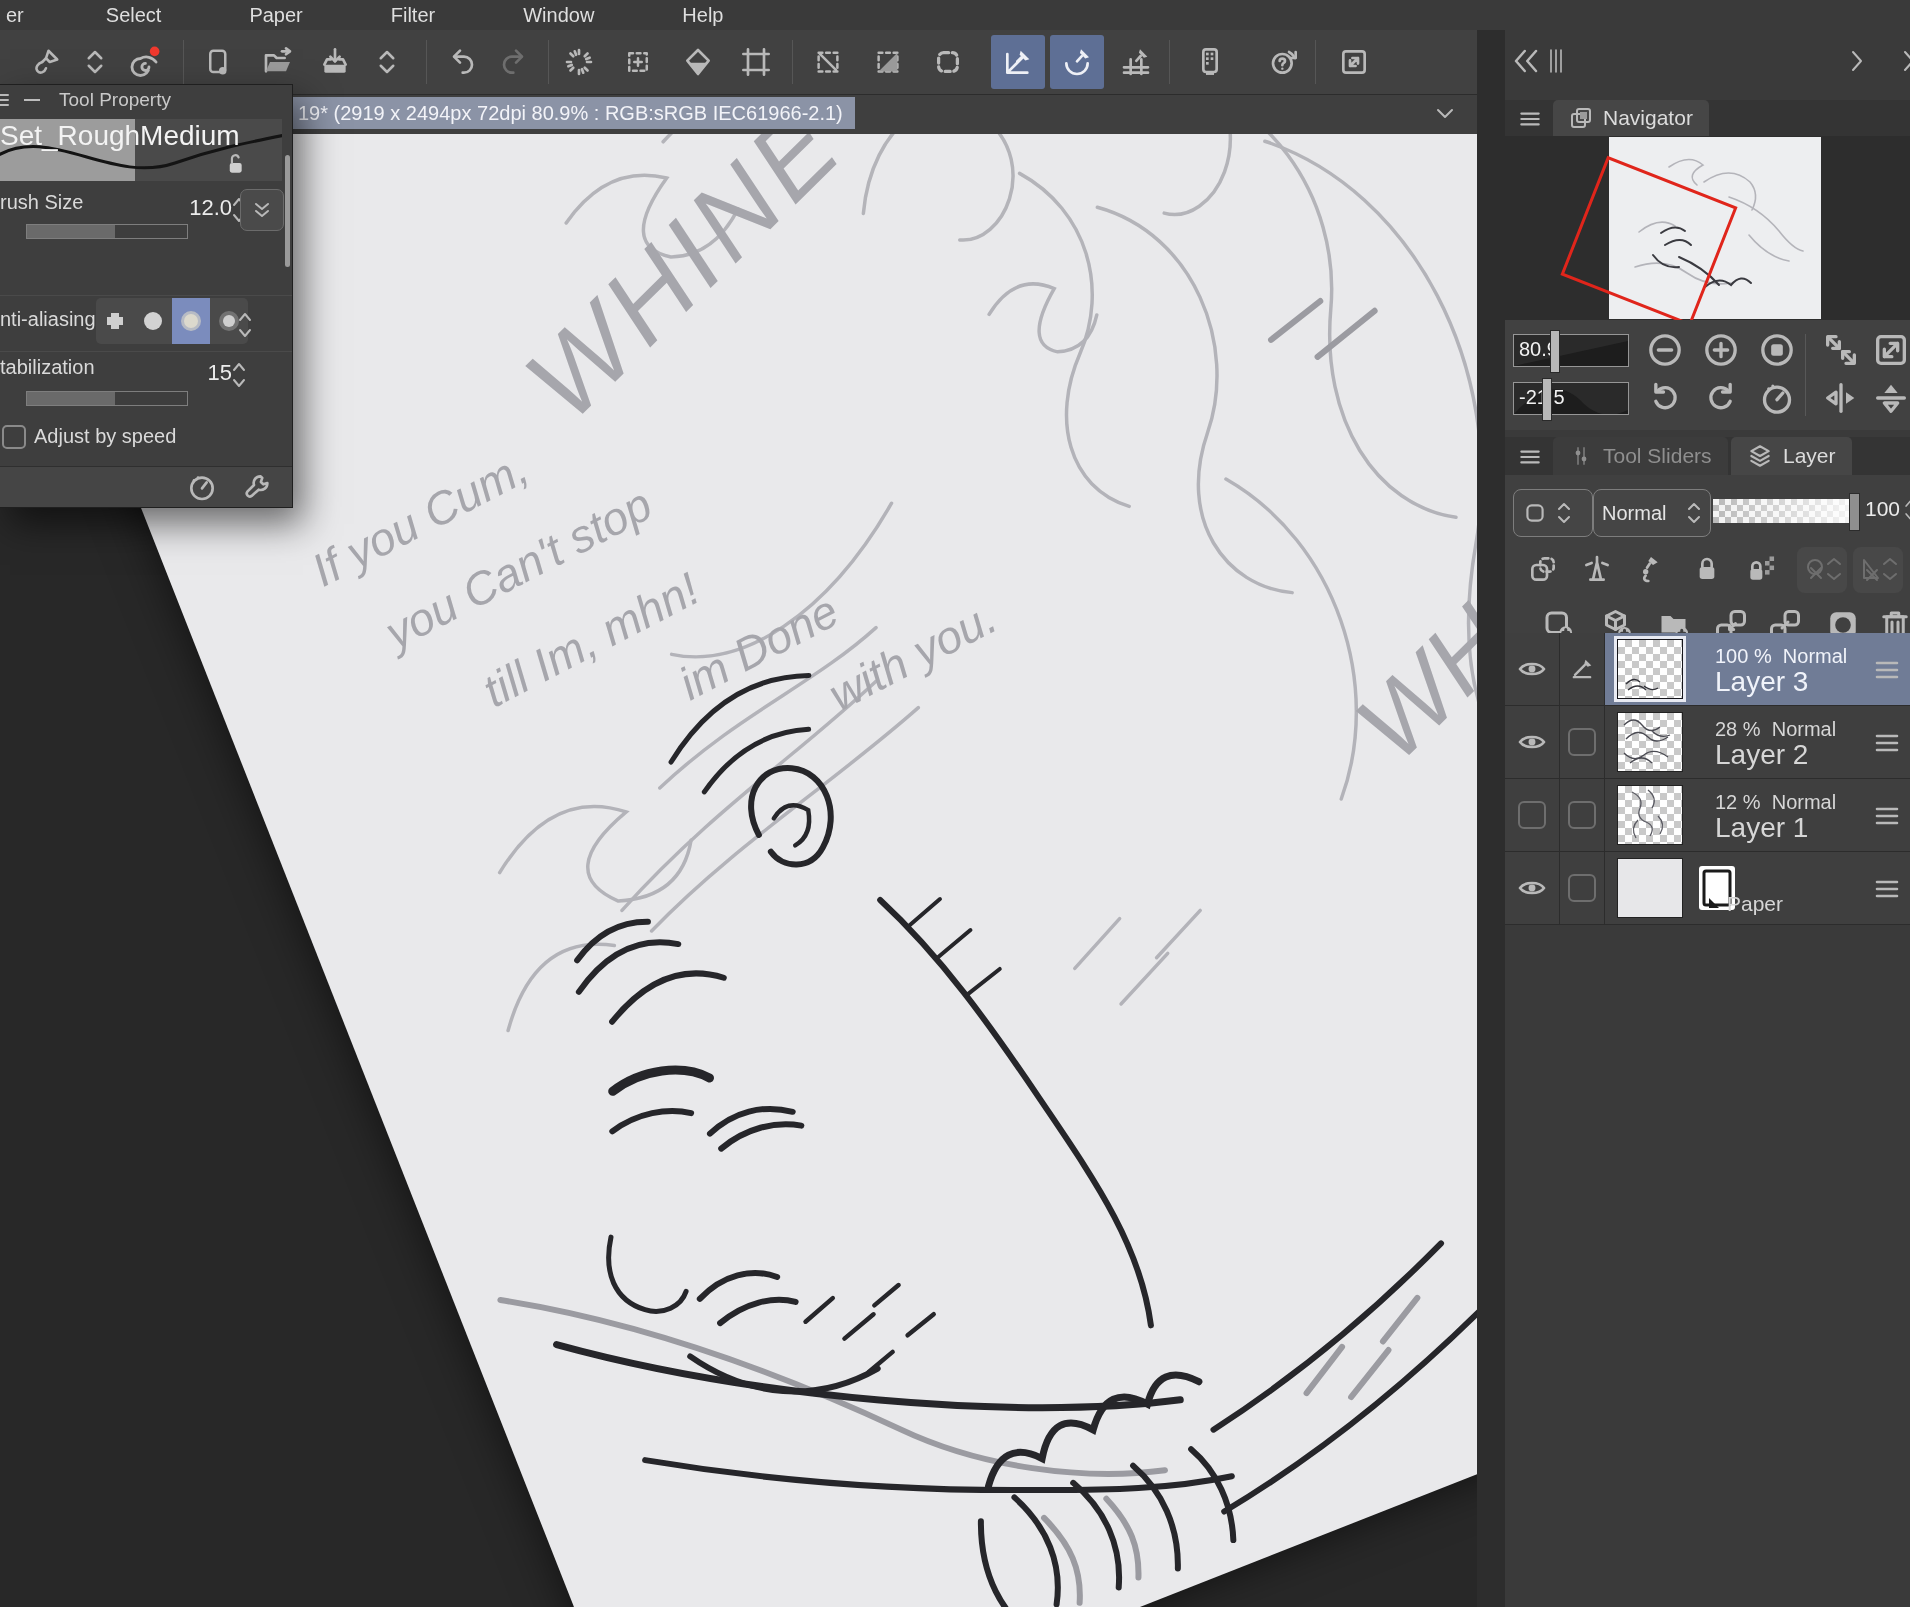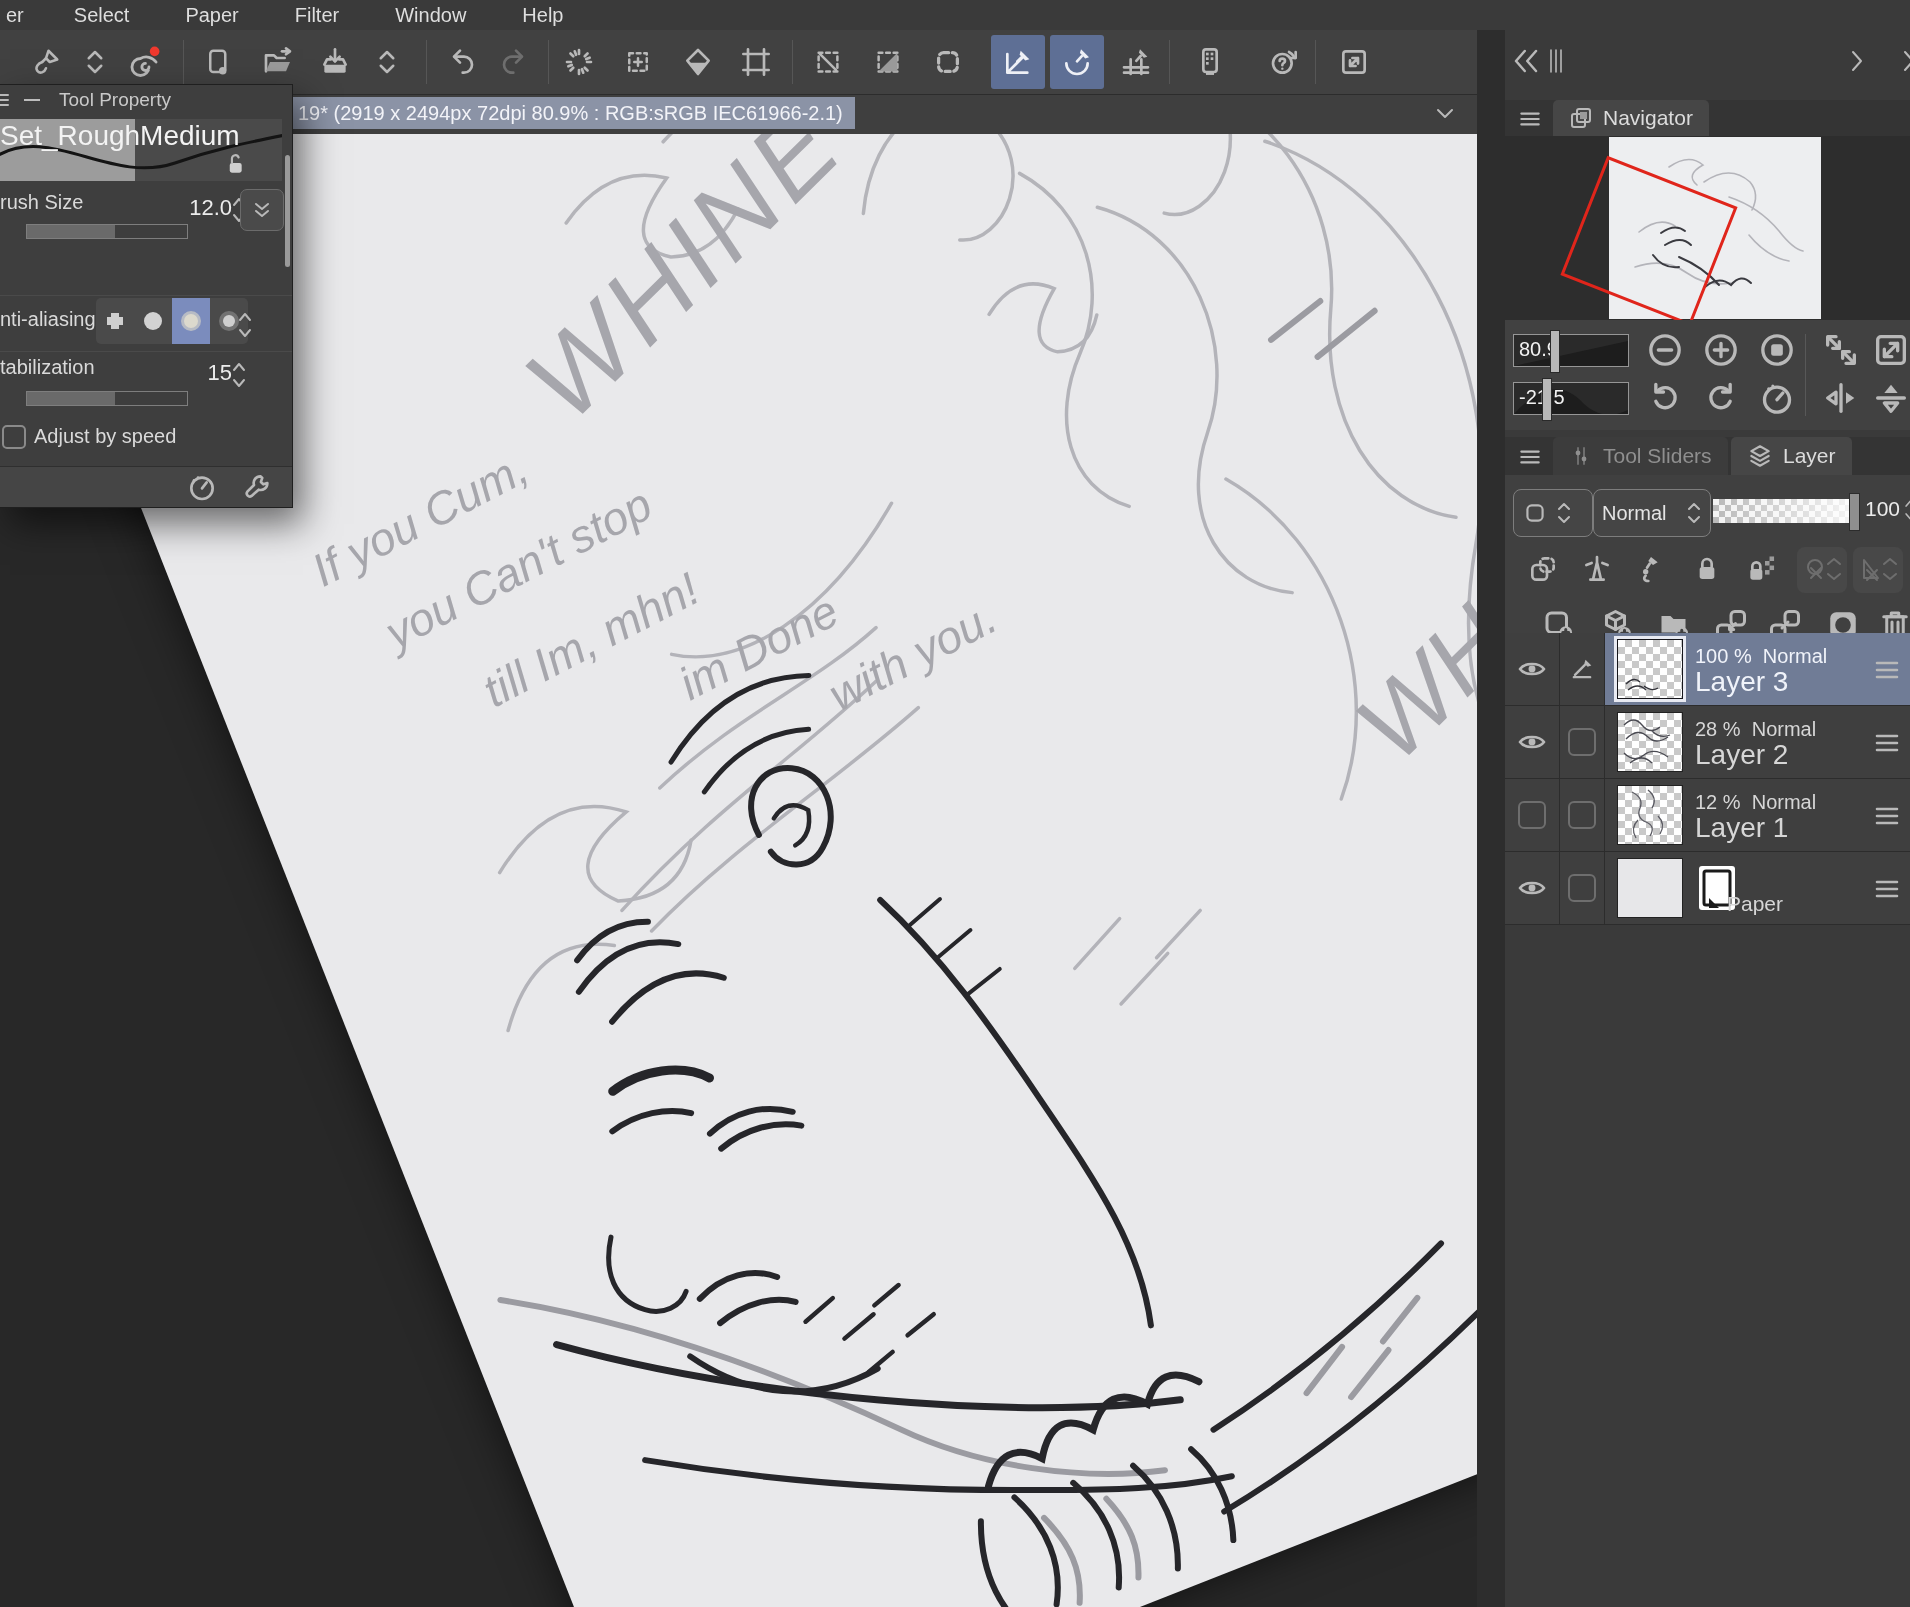--- a/index.html
+++ b/index.html
@@ -5,21 +5,21 @@
   html,body{margin:0;padding:0;background:#1c1c1c;}
   .app{position:relative;width:1910px;height:1607px;background:#282828;overflow:hidden;
        font-family:"Liberation Sans",sans-serif;color:#d6d6d6;-webkit-font-smoothing:antialiased;}
   svg{display:block}
   .ic{stroke:#b9b9b9;fill:none;stroke-width:2;stroke-linecap:round;stroke-linejoin:round}
   .ic.dim{stroke:#6e6e6e}
   .ic.white{stroke:#eef0f6}
 
   
   .menubar{position:absolute;left:0;top:0;width:1910px;height:30px;background:#3a3a3a;
-           display:flex;align-items:center;font-size:20px;color:#dedede;z-index:20;}
+           display:flex;align-items:center;font-size:20px;color:#dedede;z-index:20;gap:32px;}
   .menu-item{padding:0 28px;white-space:nowrap}
   .menu-item:first-child{padding-left:6px;padding-right:22px}
 
   
   .toolbar{position:absolute;left:0;top:30px;width:1477px;height:64px;background:#414141;
            border-bottom:1px solid #2c2c2c;z-index:5;}
   .tbtn{position:absolute;top:5px;width:54px;height:54px;display:flex;align-items:center;justify-content:center;border-radius:3px;}
   .tbtn.sel{background:#5e6f95}
   .tsep{position:absolute;top:10px;width:1px;height:44px;background:#565656}
 
@@ -104,21 +104,21 @@
   .lc1{width:54px;border-right:1px solid #2c2c2c;display:flex;align-items:center;justify-content:center;background:#3f3f3f}
   .lc2{width:44px;border-right:1px solid #2c2c2c;display:flex;align-items:center;justify-content:center;background:#3f3f3f}
   .lmain{flex:1;display:flex;align-items:center;background:#3f3f3f;position:relative}
   .lrow.sel .lmain{background:#707c96}
   .lthumb{width:64px;height:58px;margin-left:12px;background-image:
        linear-gradient(45deg,#c9c9c9 25%,transparent 25%,transparent 75%,#c9c9c9 75%),
        linear-gradient(45deg,#c9c9c9 25%,#ffffff 25%,#ffffff 75%,#c9c9c9 75%);
        background-size:14px 14px;background-position:0 0,7px 7px;position:relative;border:1px solid #222}
   .lrow.sel .lthumb{outline:3px solid #e8eaf2;border:1px solid #15151a}
   .lthumb.plain{background:#e7e7e9}
-  .ltext{margin-left:12px;line-height:26px}
+  .ltext{margin-left:32px;line-height:26px}
   .ltext .l1{font-size:20px;color:#d6d6d6}
   .ltext .l2{font-size:28px;color:#d6d6d6}
   .lrow.sel .ltext .l1,.lrow.sel .ltext .l2{color:#f0f3fa}
   .lmenu{position:absolute;right:10px;top:26px}
   .emptybox{width:24px;height:24px;border:2px solid #6e6e6e;border-radius:6px}
   .paper-icon{position:relative;margin-left:14px}
   .paper-name{font-size:21px;color:#d6d6d6;position:absolute;left:122px;top:40px}
 </style>
 </head>
 <body>

